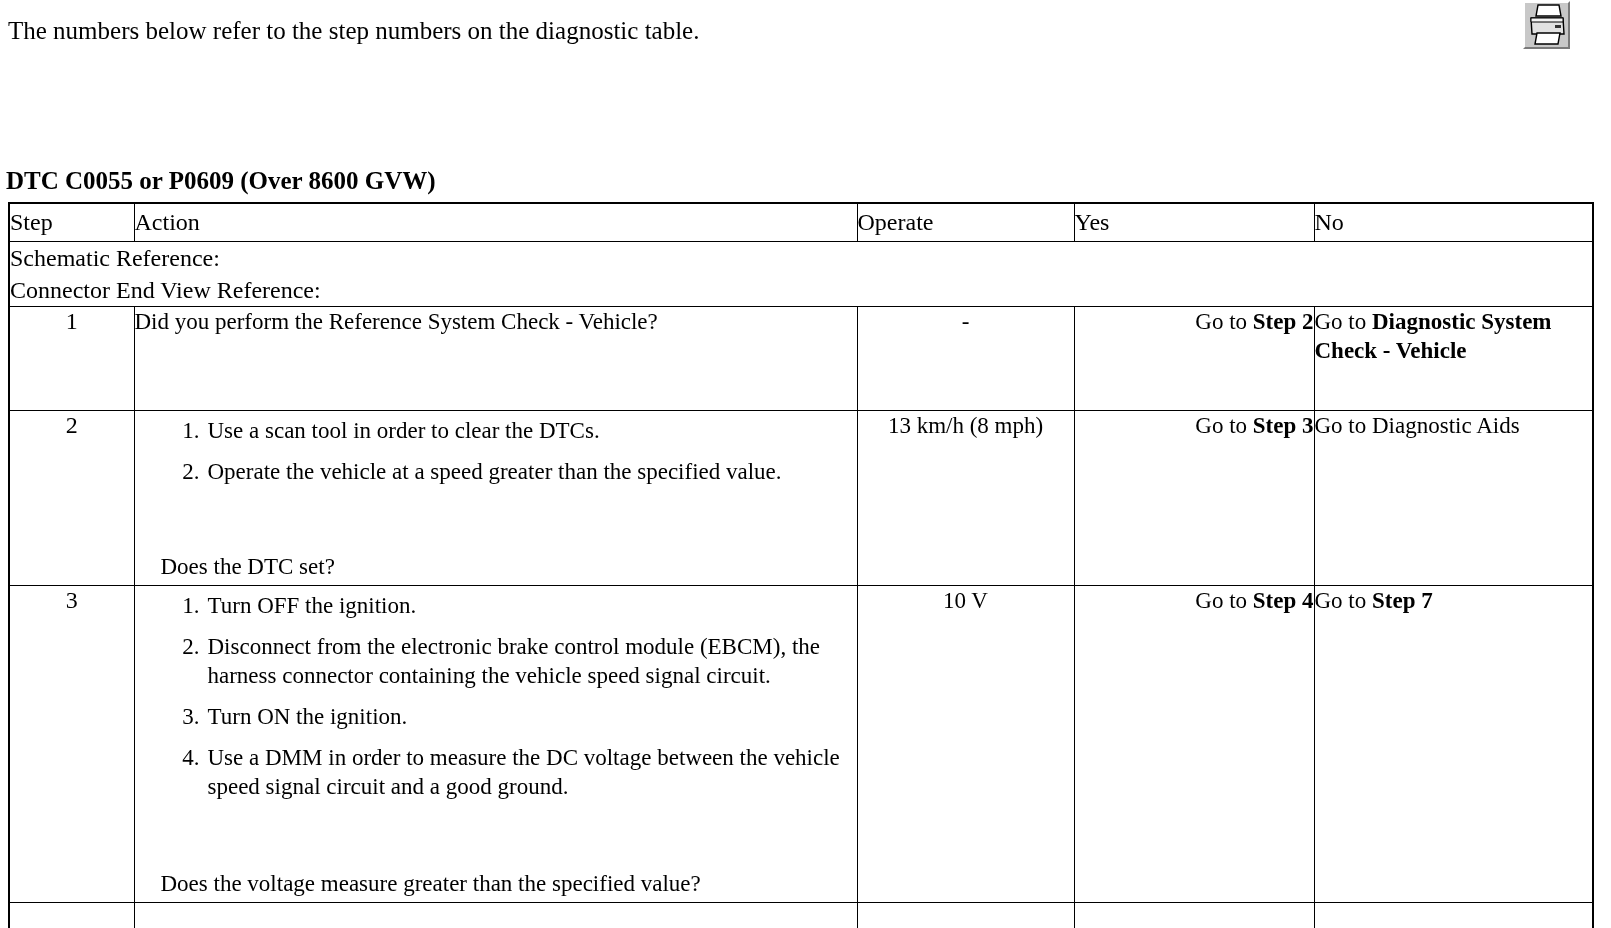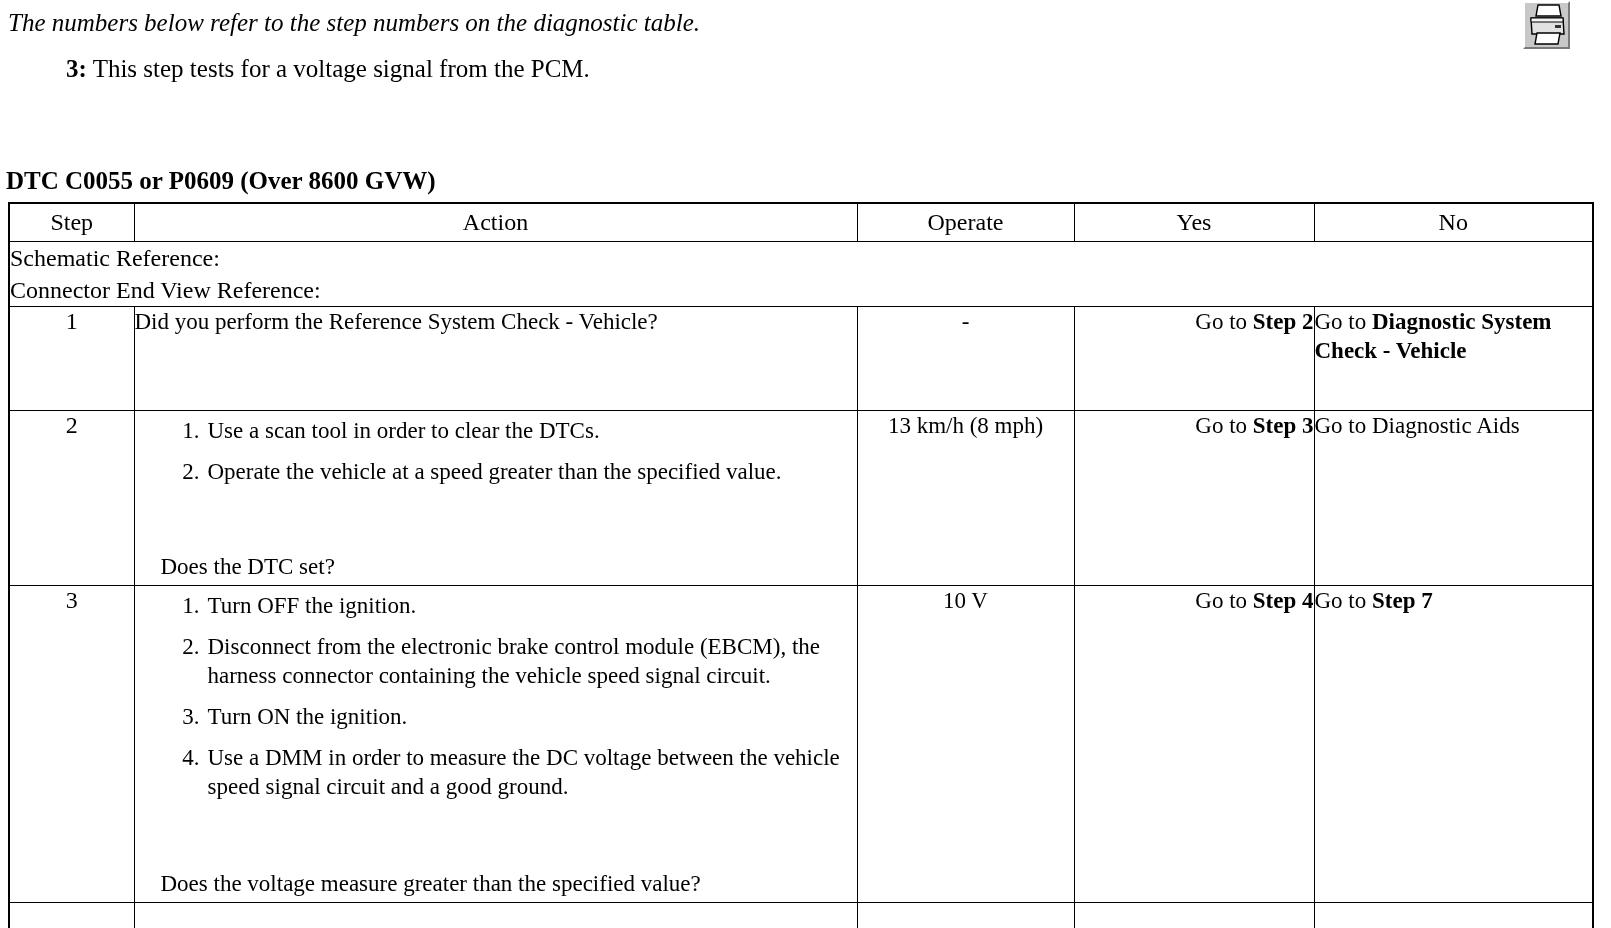--- a/index.html
+++ b/index.html
@@ -19,23 +19,22 @@
   
   #intro {
     position: absolute;
     left: 8px;
     top: 8px;
     width: 1480px;
   }
   .intro-lead {
     font-size: 25px;
     line-height: 30px;
-    margin: 0 0 4px 0;
+    margin: 8px 0 4px 0;
     white-space: nowrap;
-    font-style: italic;
   }
   .intro-note {
     font-size: 25px;
     line-height: 30px;
     margin: 16px 0 0 58px;
     white-space: nowrap;
   }
   .intro-note:first-of-type { margin-top: 26px; }
   .intro-num { font-weight: bold; }
 
@@ -89,21 +88,21 @@
   #diag-table { border: 2px solid #000; }
   thead th { border-top: 3px solid #000000; }
 
   .col-step   { width: 125px; }
   .col-action { width: 723px; }
   .col-values { width: 217px; }
   .col-yes    { width: 240px; }
   .col-no     { width: 279px; }
 
   thead th {
-    text-align: center;
+    text-align: left;
     font-weight: bold;
     font-size: 24px;
     height: 37px;
     line-height: 37px;
     vertical-align: middle;
   }
 
   .ref-row td {
     padding: 3px 0 5px 12px;
     font-weight: bold;
@@ -177,24 +176,20 @@
   .r1 { height: 104px; }
   .r2 { height: 175px; }
   .r3 { height: 317px; }
   .r4 { height: 30px; }
 </style>
 </head>
 <body>
 
 <div id="intro">
   <p class="intro-lead">The numbers below refer to the step numbers on the diagnostic table.</p>
-  <p class="intro-note">
-    <span class="intro-num">3:</span>
-    <span>This step tests for a voltage signal from the PCM.</span>
-  </p>
 </div>
 
 <button id="print-button" title="Print">
   <span>
     <svg width="43" height="44" viewBox="0 0 43 44" aria-hidden="true">
 
       <polygon points="13,2 34,2 36,13 11,13" fill="#ffffff" stroke="#000000" stroke-width="1.4"></polygon>
 
       <path d="M6,15 L38,15 L39,31 L7,31 Z" fill="#e2e2e2" stroke="#000000" stroke-width="1.4"></path>
       <path d="M6,15 L38,15 L38,19 L6,19 Z" fill="#f4f4f4" stroke="#000000" stroke-width="1"></path>

